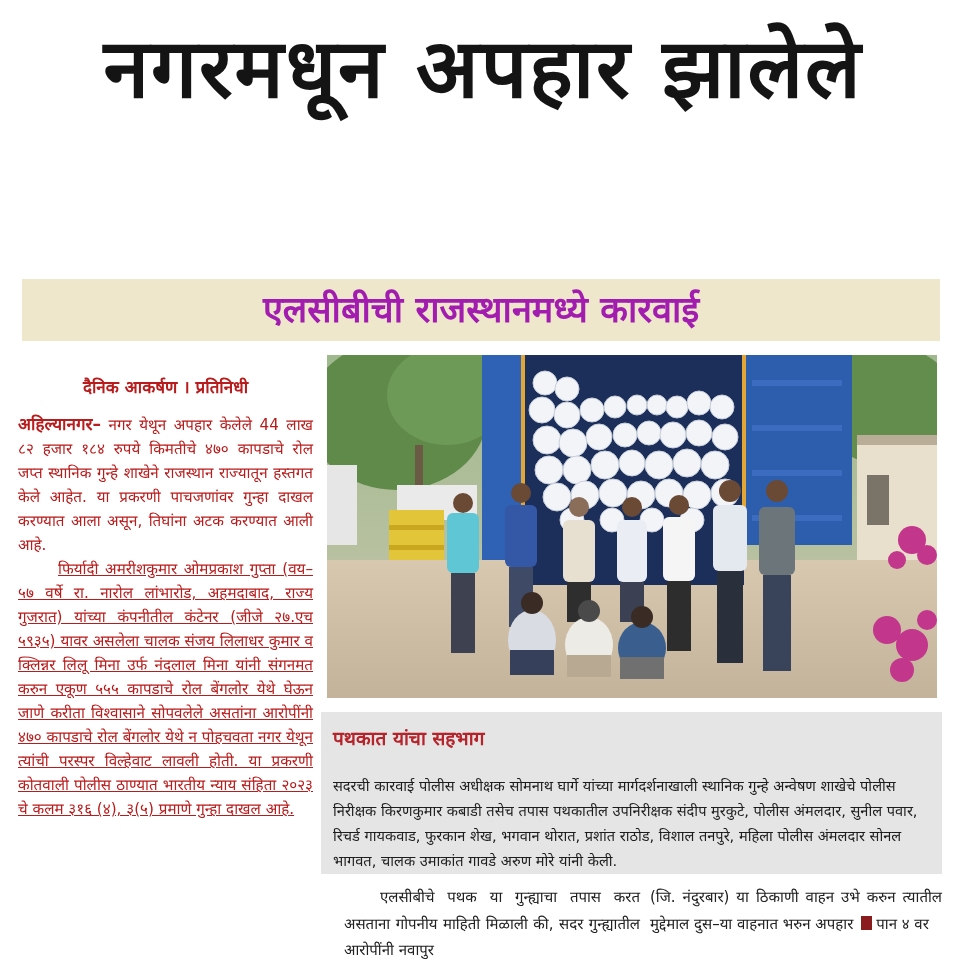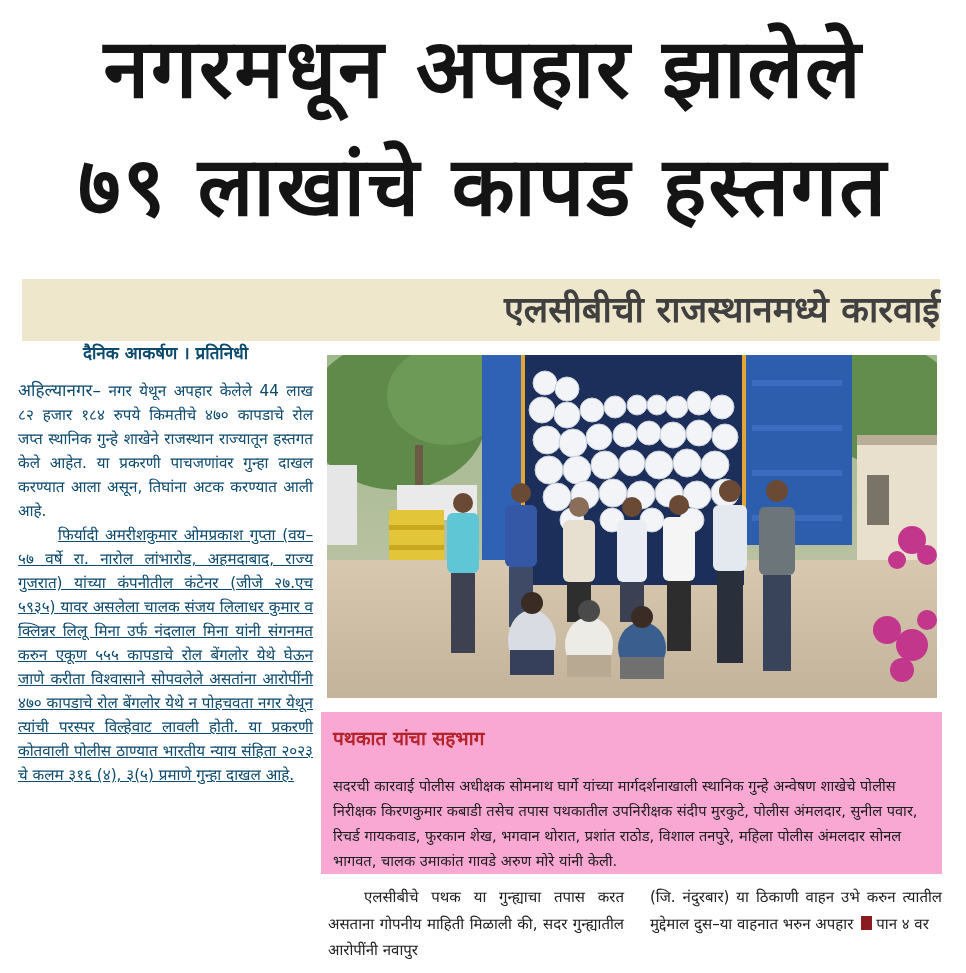--- a/index.html
+++ b/index.html
@@ -8,60 +8,59 @@
 
   .headline {
     position: absolute; left: 0; top: 10px; width: 966px;
     text-align: center; font-weight: bold; color: #141414;
     font-family: "DejaVu Sans", sans-serif;
   }
   .headline .line { display: block; font-size: 82px; line-height: 118px; letter-spacing: 2px; }
 
   .subhead {
     position: absolute; left: 22px; top: 279px; width: 918px; height: 62px;
-    background: #eee7cc; text-align: right;
-    font-size: 36px; font-weight: bold; line-height: 62px; color: #404040;
+    background: #eee7cc; text-align: center;
+    font-size: 36px; font-weight: bold; line-height: 62px; color: #a21caf;
   }
 
   .leftcol {
-    position: absolute; left: 18px; top: 338px; width: 295px;
-    font-size: 15.2px; line-height: 24px; color: #0c4a6e;
+    position: absolute; left: 18px; top: 372px; width: 295px;
+    font-size: 15.2px; line-height: 24px; color: #b91c1c;
   }
   .byline { text-align: center; font-weight: bold; font-size: 17px; line-height: 30px; margin-bottom: 10px; }
   .leftcol p { text-align: justify; }
   .leftcol p.indent { text-indent: 40px; text-decoration: underline; }
-  .dateline { font-weight: normal; font-size: 17px; }
+  .dateline { font-weight: bold; font-size: 17px; }
 
   .photo {
     position: absolute; left: 327px; top: 355px; width: 610px; height: 343px;
     overflow: hidden; background: #d9cfbf;
   }
 
   .box {
     position: absolute; left: 321px; top: 712px; width: 621px; height: 162px;
-    background: #f9a8d4; padding: 12px 10px 0 12px;
+    background: #e5e5e5; padding: 12px 10px 0 12px;
   }
   .box-title { color: #b5242b; font-weight: bold; font-size: 19px; line-height: 28px; }
   .box-body { font-size: 14.6px; line-height: 25px; color: #1d1d1d; margin-top: 21px; }
 
   .bottom {
     position: absolute; top: 884px; font-size: 15px; line-height: 26.5px; color: #202020;
   }
-  .bottom.c1 { left: 328px; width: 296px; text-align: justify; }
+  .bottom.c1 { left: 344px; width: 296px; text-align: justify; }
   .bottom.c1 p { text-indent: 36px; text-align: justify; }
   .bottom.c2 { left: 650px; width: 292px; text-align: justify; }
   .cont-marker { display: inline-block; width: 11px; height: 14px; background: #8a1c1f; vertical-align: -1px; margin: 0 4px 0 8px; }
   .cont-text { font-weight: normal; font-size: 15px; }
 </style>
 </head>
 <body>
 
 <div class="headline">
   <span class="line">नगरमधून अपहार झालेले</span>
-  <span class="line">७९ लाखांचे कापड हस्तगत</span>
 </div>
 
 <div class="subhead">एलसीबीची राजस्थानमध्ये कारवाई</div>
 
 <div class="leftcol">
   <div class="byline">दैनिक आकर्षण । प्रतिनिधी</div>
   <p><span class="dateline">अहिल्यानगर–</span> <span>नगर येथून अपहार केलेले 44 लाख ८२ हजार १८४ रुपये किमतीचे ४७० कापडाचे रोल जप्त  स्थानिक गुन्हे शाखेने राजस्थान राज्यातून हस्तगत केले आहेत. या प्रकरणी पाचजणांवर गुन्हा दाखल करण्यात आला असून, तिघांना अटक करण्यात आली आहे.</span></p>
   <p class="indent">फिर्यादी अमरीशकुमार ओमप्रकाश गुप्ता (वय–५७ वर्षे रा. नारोल लांभारोड, अहमदाबाद, राज्य गुजरात) यांच्या कंपनीतील कंटेनर (जीजे २७.एच ५९३५) यावर असलेला चालक संजय लिलाधर कुमार व क्लिन्नर लिलू मिना उर्फ नंदलाल मिना यांनी संगनमत करुन एकूण ५५५ कापडाचे रोल बेंगलोर येथे घेऊन जाणे करीता  विश्वासाने सोपवलेले असतांना आरोपींनी ४७० कापडाचे रोल बेंगलोर येथे न पोहचवता नगर येथून त्यांची परस्पर विल्हेवाट लावली होती. या प्रकरणी कोतवाली पोलीस ठाण्यात भारतीय न्याय संहिता २०२३ चे कलम ३१६ (४), ३(५) प्रमाणे गुन्हा दाखल आहे.</p>
 </div>
 

